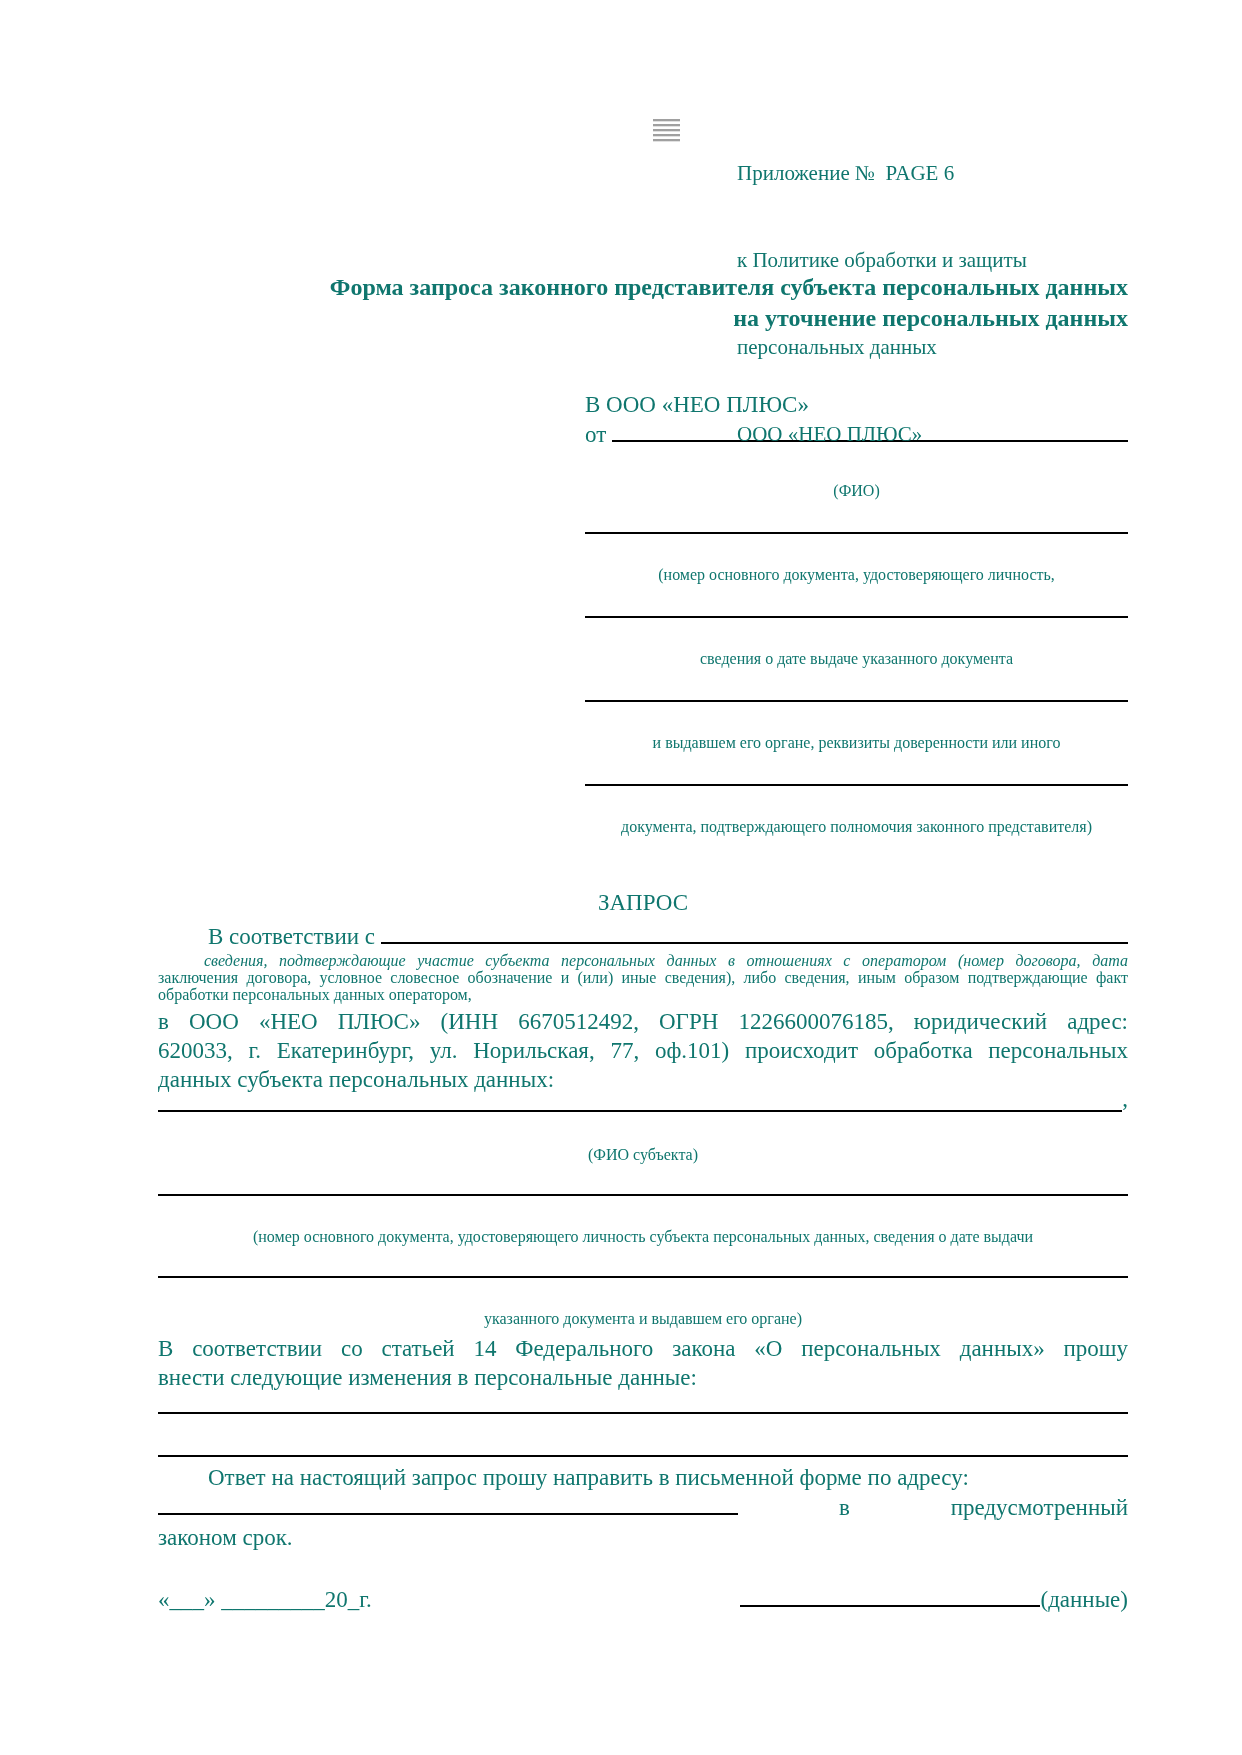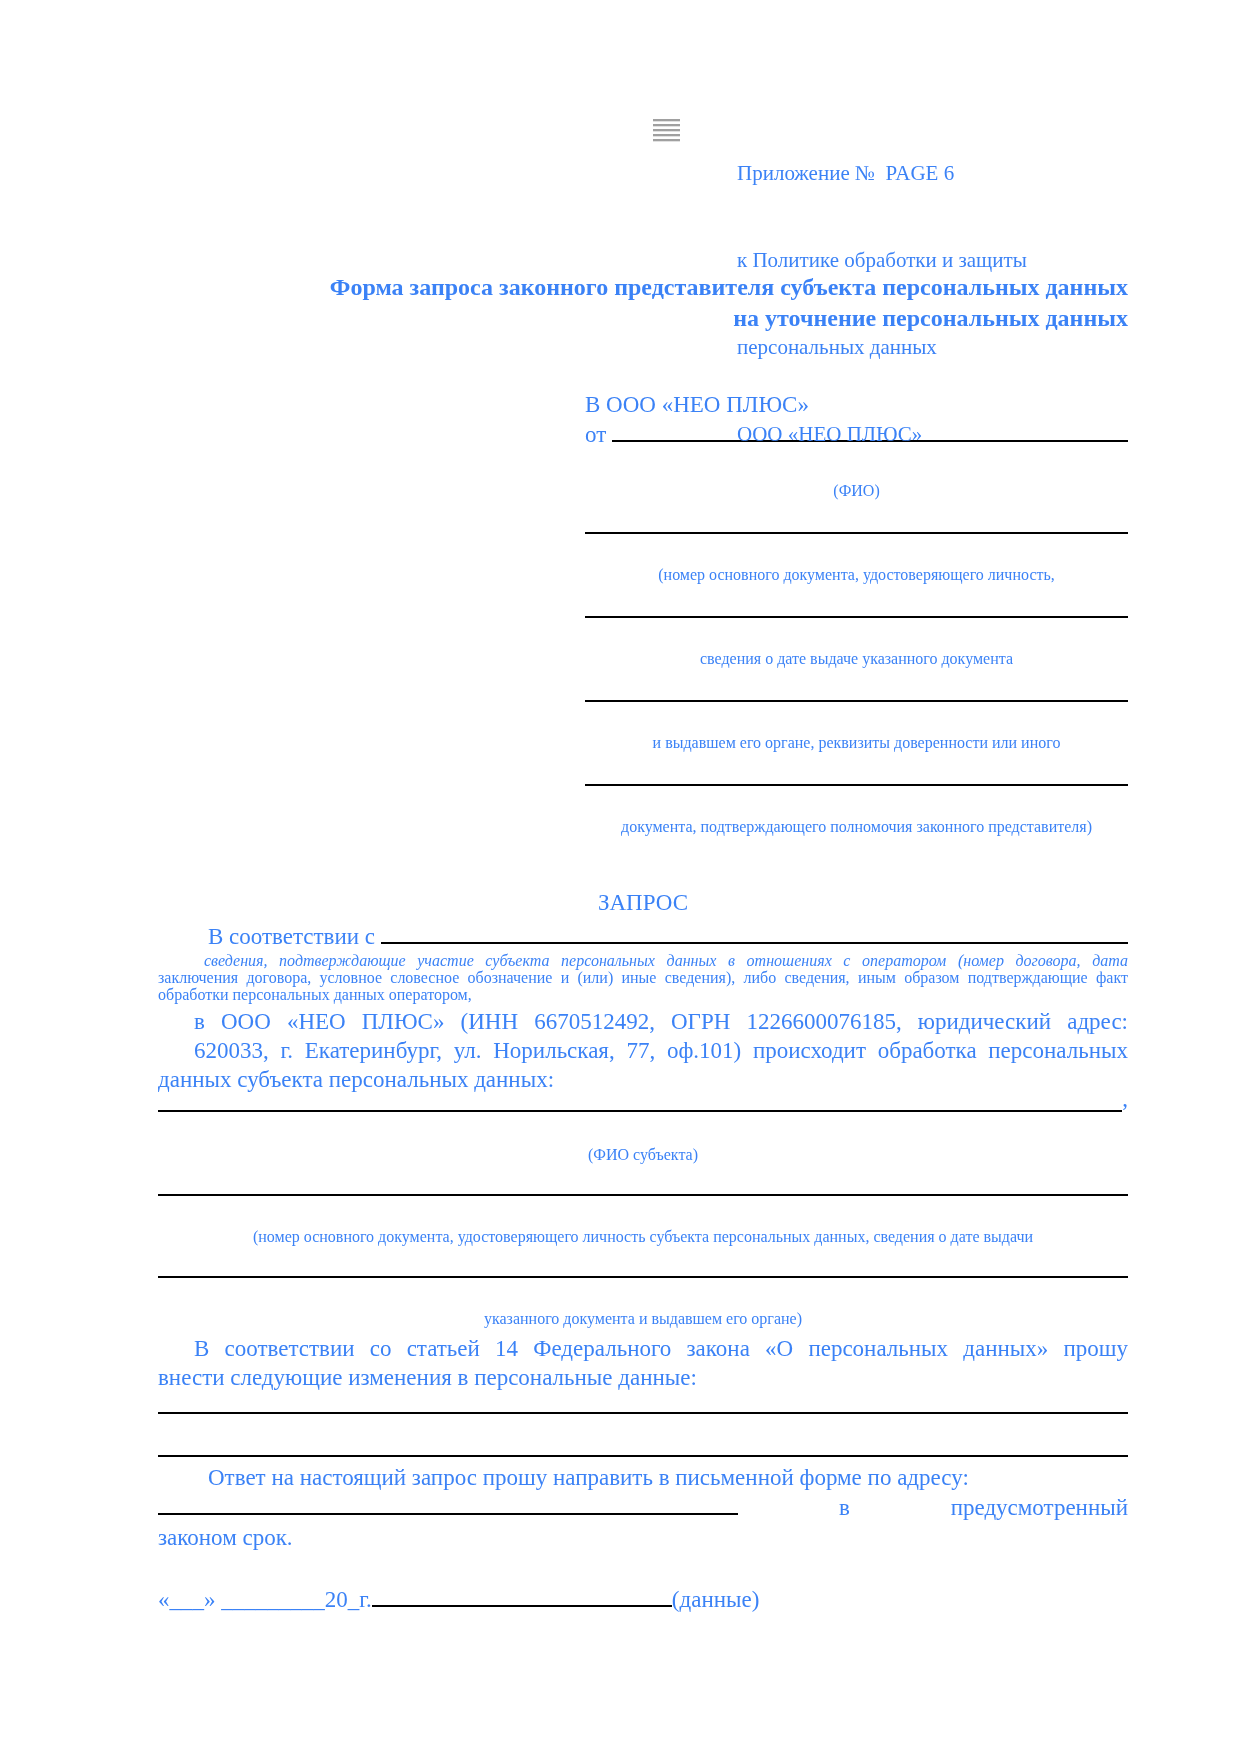--- a/index.html
+++ b/index.html
@@ -1,19 +1,19 @@
 <!DOCTYPE html>
 <html><head>
 <meta charset="utf-8">
 <style>
   html,body{margin:0;padding:0;background:#fff;}
   .page{
     position:relative;
     width:1242px;height:1755px;
-    background:#fff;color:#3b82f6;
+    background:#fff;color:#0f766e;
     font-family:"Liberation Serif","DejaVu Serif",serif;
     overflow:hidden;
   }
   
   .artifact{
     position:absolute;left:653px;top:119px;width:27px;height:25px;
     background:repeating-linear-gradient(to bottom,#8f8f8f 0 2px,#dcdcdc 2px 3px,transparent 3px 5px);
     opacity:.85;
   }
   .header{
@@ -28,32 +28,32 @@
   .grow{flex:1 1 auto;}
   .cap{font-size:16px;line-height:18px;text-align:center;margin-top:32px;}
   .fgroup .fline{height:32px;border-bottom:2px solid #000;}
   .heading{text-align:center;margin-top:52px;}
   .intro-row{margin-left:50px;margin-top:4px;}
   .intro-row .uline{margin-bottom:3px;}
   .note{font-size:16px;line-height:17px;}
   .note .just{text-align:justify;text-align-last:justify;}
   .indent-sm{text-indent:46px;font-style:italic;}
   .para{line-height:29px;}
-  .para .just{text-align:justify;text-align-last:justify;margin-left:36px;}
+  .para .just{text-align:justify;text-align-last:justify;}
   .mt4{margin-top:4px;}
   .mt6{margin-top:6px;}
   .comma-row{height:20px;align-items:flex-end;}
   .comma-row .uline{margin-bottom:2px;}
   .fline2{height:30px;border-bottom:2px solid #000;}
   .blank1{height:20px;border-bottom:2px solid #000;}
   .blank2{height:41px;border-bottom:2px solid #000;}
   .indent{text-indent:50px;}
   .addr-row{justify-content:space-between;}
   .addr-row .uline{width:580px;margin-bottom:3px;}
-  .sig-row{margin-top:32px;justify-content:flex-start;}
+  .sig-row{margin-top:32px;justify-content:space-between;}
   .sig-right{display:flex;align-items:baseline;}
   .sig-right .uline{width:300px;margin-bottom:3px;}
 </style>
 </head>
 <body>
 
 <div class="page">
 
   <div class="artifact"></div>
 

